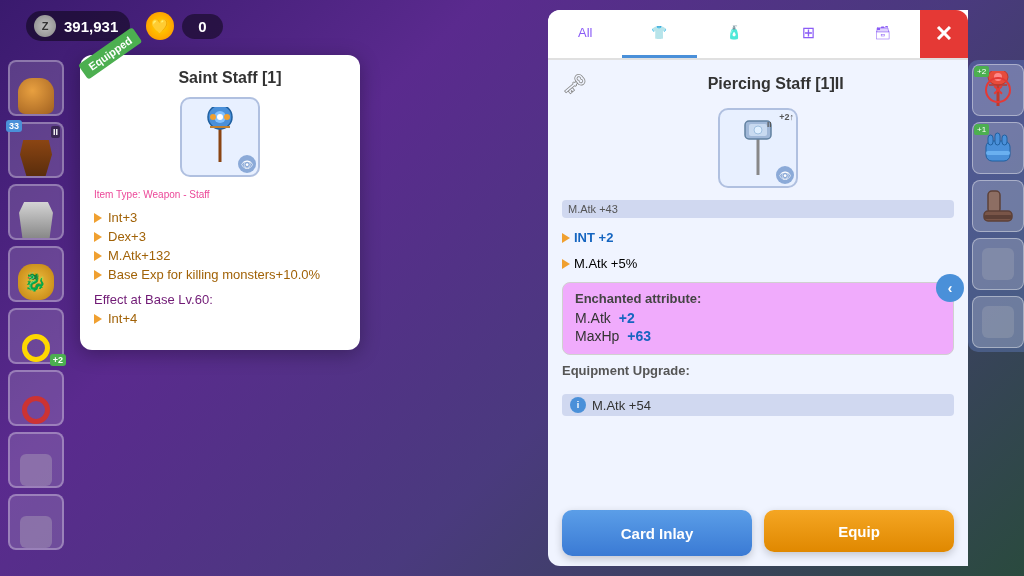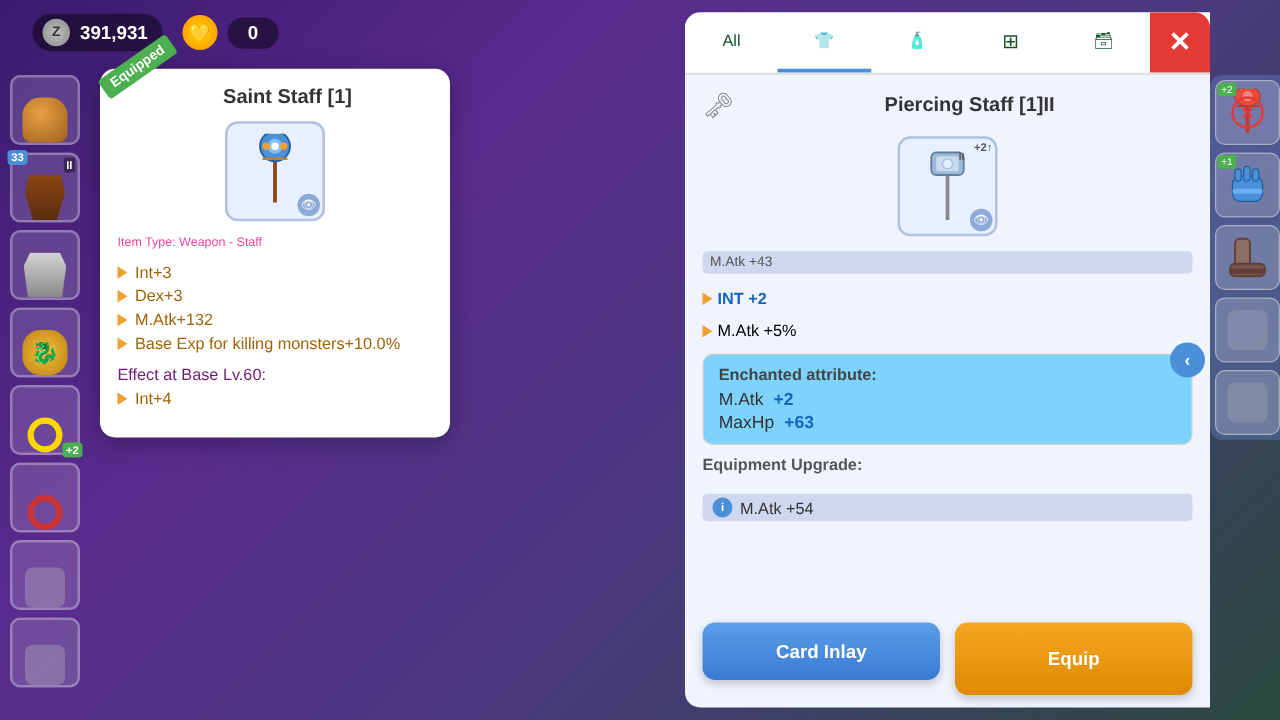--- a/index.html
+++ b/index.html
@@ -320,21 +320,21 @@
     }
 
     .tab-item {
       flex: 1;
       height: 48px;
       display: flex;
       align-items: center;
       justify-content: center;
       cursor: pointer;
       font-size: 13px;
-      color: #14532d;
+      color: #8b5cf6;
       border-bottom: 3px solid transparent;
     }
 
     .tab-item.active {
       border-bottom: 3px solid #4a90d9;
       color: #4a90d9;
     }
 
     .close-btn {
       width: 48px;
@@ -426,21 +426,21 @@
       height: 18px;
       display: flex;
       align-items: center;
       padding: 0 6px;
       font-size: 11px;
       color: #555;
       margin-bottom: 4px;
     }
 
     .enchanted-box {
-      background: #7dd3fc;
+      background: #f0abfc;
       border: 1.5px solid #d0d0d0;
       border-radius: 8px;
       padding: 8px 12px;
       position: relative;
     }
 
     .enchanted-title {
       font-size: 13px;
       color: #444;
       font-weight: 600;
@@ -510,21 +510,21 @@
       border-radius: 10px;
       color: white;
       font-size: 15px;
       font-weight: bold;
       cursor: pointer;
       box-shadow: 0 3px 8px rgba(0,0,0,0.2);
     }
 
     .btn-equip {
       flex: 1;
-      height: 58px;
+      height: 42px;
       background: linear-gradient(180deg, #f5a623, #e08800);
       border: none;
       border-radius: 10px;
       color: white;
       font-size: 15px;
       font-weight: bold;
       cursor: pointer;
       box-shadow: 0 3px 8px rgba(0,0,0,0.2);
     }
 

